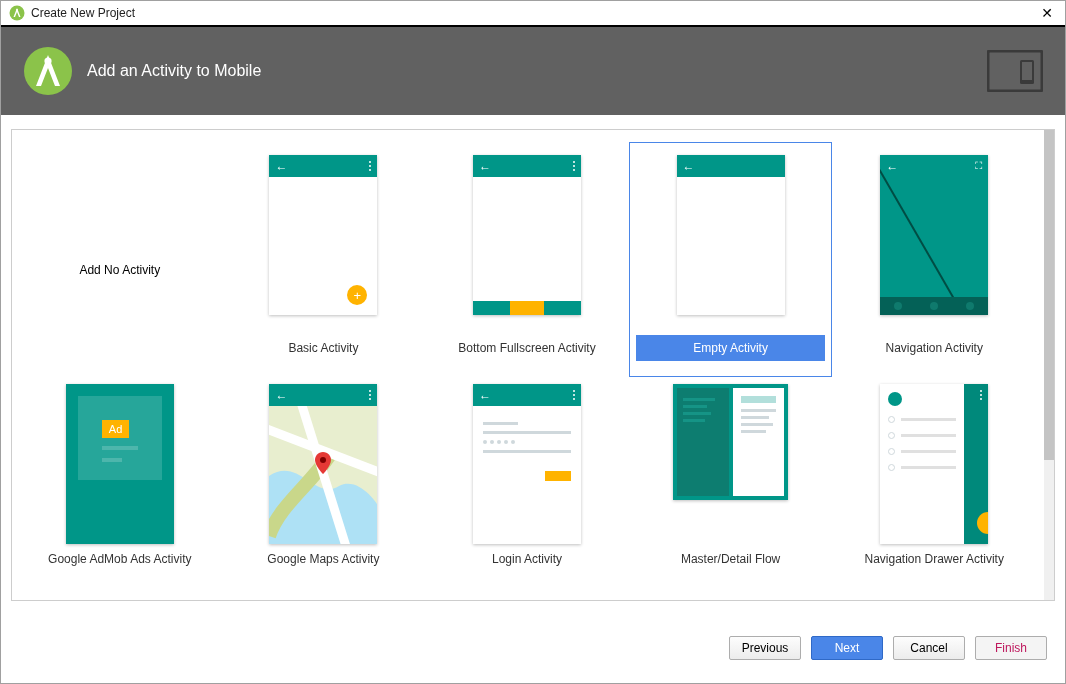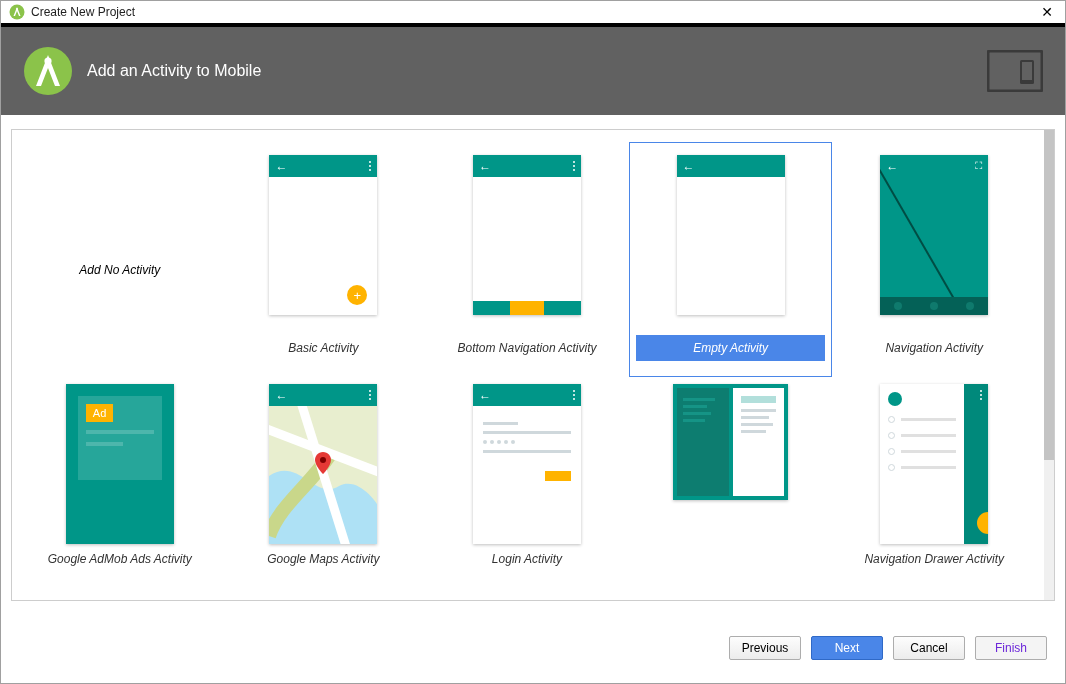--- a/index.html
+++ b/index.html
@@ -13,21 +13,21 @@
     position: relative;
     border: 1px solid #a0a0a0;
   }
   
   .titlebar {
     height: 26px;
     display: flex;
     align-items: center;
     padding: 0 8px;
     background: #ffffff;
-    border-bottom: 4px solid #000000;
+    border-bottom: 2px solid #000000;
   }
   .titlebar .app-icon { width: 16px; height: 16px; margin-right: 6px; }
   .titlebar .title { flex: 1; font-size: 12px; color: #222; }
   .titlebar .close { font-size: 14px; color: #000; cursor: pointer; padding: 0 4px; }
   
   .header {
     background: #616161;
     color: #ffffff;
     height: 88px;
     display: flex;
@@ -95,21 +95,21 @@
     width: 100%;
     display: flex;
     align-items: center;
     justify-content: center;
     margin-top: 14px;
   }
   .cell.selected .label-wrap {
     background: #4a86e8;
     color: #ffffff;
   }
-  .cell .label { font-size: 12px; color: #333; font-style: italic; }
+  .cell .label { font-size: 12px; color: #333; }
   .cell.selected .label { color: #ffffff; }
   .cell.no-activity .thumb-wrap { }
   .cell.no-activity .label { color: #000; font-size: 12px; }
 
   
   .phone {
     width: 108px;
     height: 160px;
     background: #ffffff;
     box-shadow: 0 1px 3px rgba(0,0,0,0.25);
@@ -148,21 +148,21 @@
   }
   .phone.fullscreen .expand { color:#fff; font-size:10px; }
   .phone.fullscreen .navbar{
     position:absolute; bottom:0; left:0; right:0; height:18px;
     background:#046157;
     display:flex; align-items:center; justify-content:space-around;
   }
   .phone.fullscreen .navbar span{ width:8px; height:8px; border-radius:50%; background:#0f7a6d;}
   
   .phone.admob{ background:#009688; padding:12px;}
-  .phone.admob .inner{ background:#26a69a; width:100%; height:84px; padding:8px; position:relative;}
+  .phone.admob .inner{ background:#26a69a; width:100%; height:84px; padding:24px; position:relative;}
   .phone.admob .ad{ background:#ffb300; color:#fff; font-size:11px; padding:3px 7px; display:inline-block;}
   .phone.admob .line{ height:4px; background:#4db6ac; margin-top:8px;}
   .phone.admob .line.short{ width:55%;}
   
   .phone.maps .body{ position:absolute; top:22px; left:0; right:0; bottom:0; overflow:hidden;}
   
   .phone.login .body{ padding:10px 10px; position:absolute; top:22px; left:0; right:0; bottom:0;}
   .phone.login .ln{ height:3px; background:#cfd8dc; margin:6px 0;}
   .phone.login .ln.short{ width:40%;}
   .phone.login .dots-row{ display:flex; gap:3px; margin-top:6px;}
@@ -208,21 +208,21 @@
     font-size: 12px;
     cursor: pointer;
     border-radius: 2px;
   }
   .btnf.primary {
     background: #4a86e8;
     border-color: #2f69c7;
     color: #ffffff;
   }
   .btnf:disabled {
-    color: #6d28d9;
+    color: #be185d;
     background: #f4f4f4;
     cursor: default;
   }
 
   
   .row2 .thumb-wrap { height: 148px; align-items: flex-start; }
 </style>
 </head>
 <body>
 
@@ -292,21 +292,21 @@
                 <span></span>
                 <span></span>
               </span>
           </div>
           <div class="bottom-nav">
               <div class="sel"></div>
             </div>
         </div>
       </div>
       <div class="label-wrap">
-          <span class="label">Bottom Navigation Activity</span>
+          <span class="label">Bottom Fullscreen Activity</span>
         </div>
     </div>
 
     <div class="cell selected">
       <div class="thumb-wrap">
         <div class="phone">
           <div class="appbar">
             <span class="back">←</span>
             <span></span>
           </div>
@@ -425,20 +425,23 @@
           </div>
           <div class="main">
             <div class="mbar"></div>
             <div class="mln"></div>
             <div class="mln" style="width:80%"></div>
             <div class="mln" style="width:90%"></div>
             <div class="mln" style="width:70%"></div>
           </div>
         </div>
       </div>
+      <div class="label-wrap">
+          <span class="label">Master/Detail Flow</span>
+        </div>
     </div>
 
     <div class="cell row2">
       <div class="thumb-wrap">
         <div class="phone drawer">
           <div class="body">
             <div class="panel">
               <div class="avatar"></div>
               <div class="item">
                   <span class="dot"></span>

